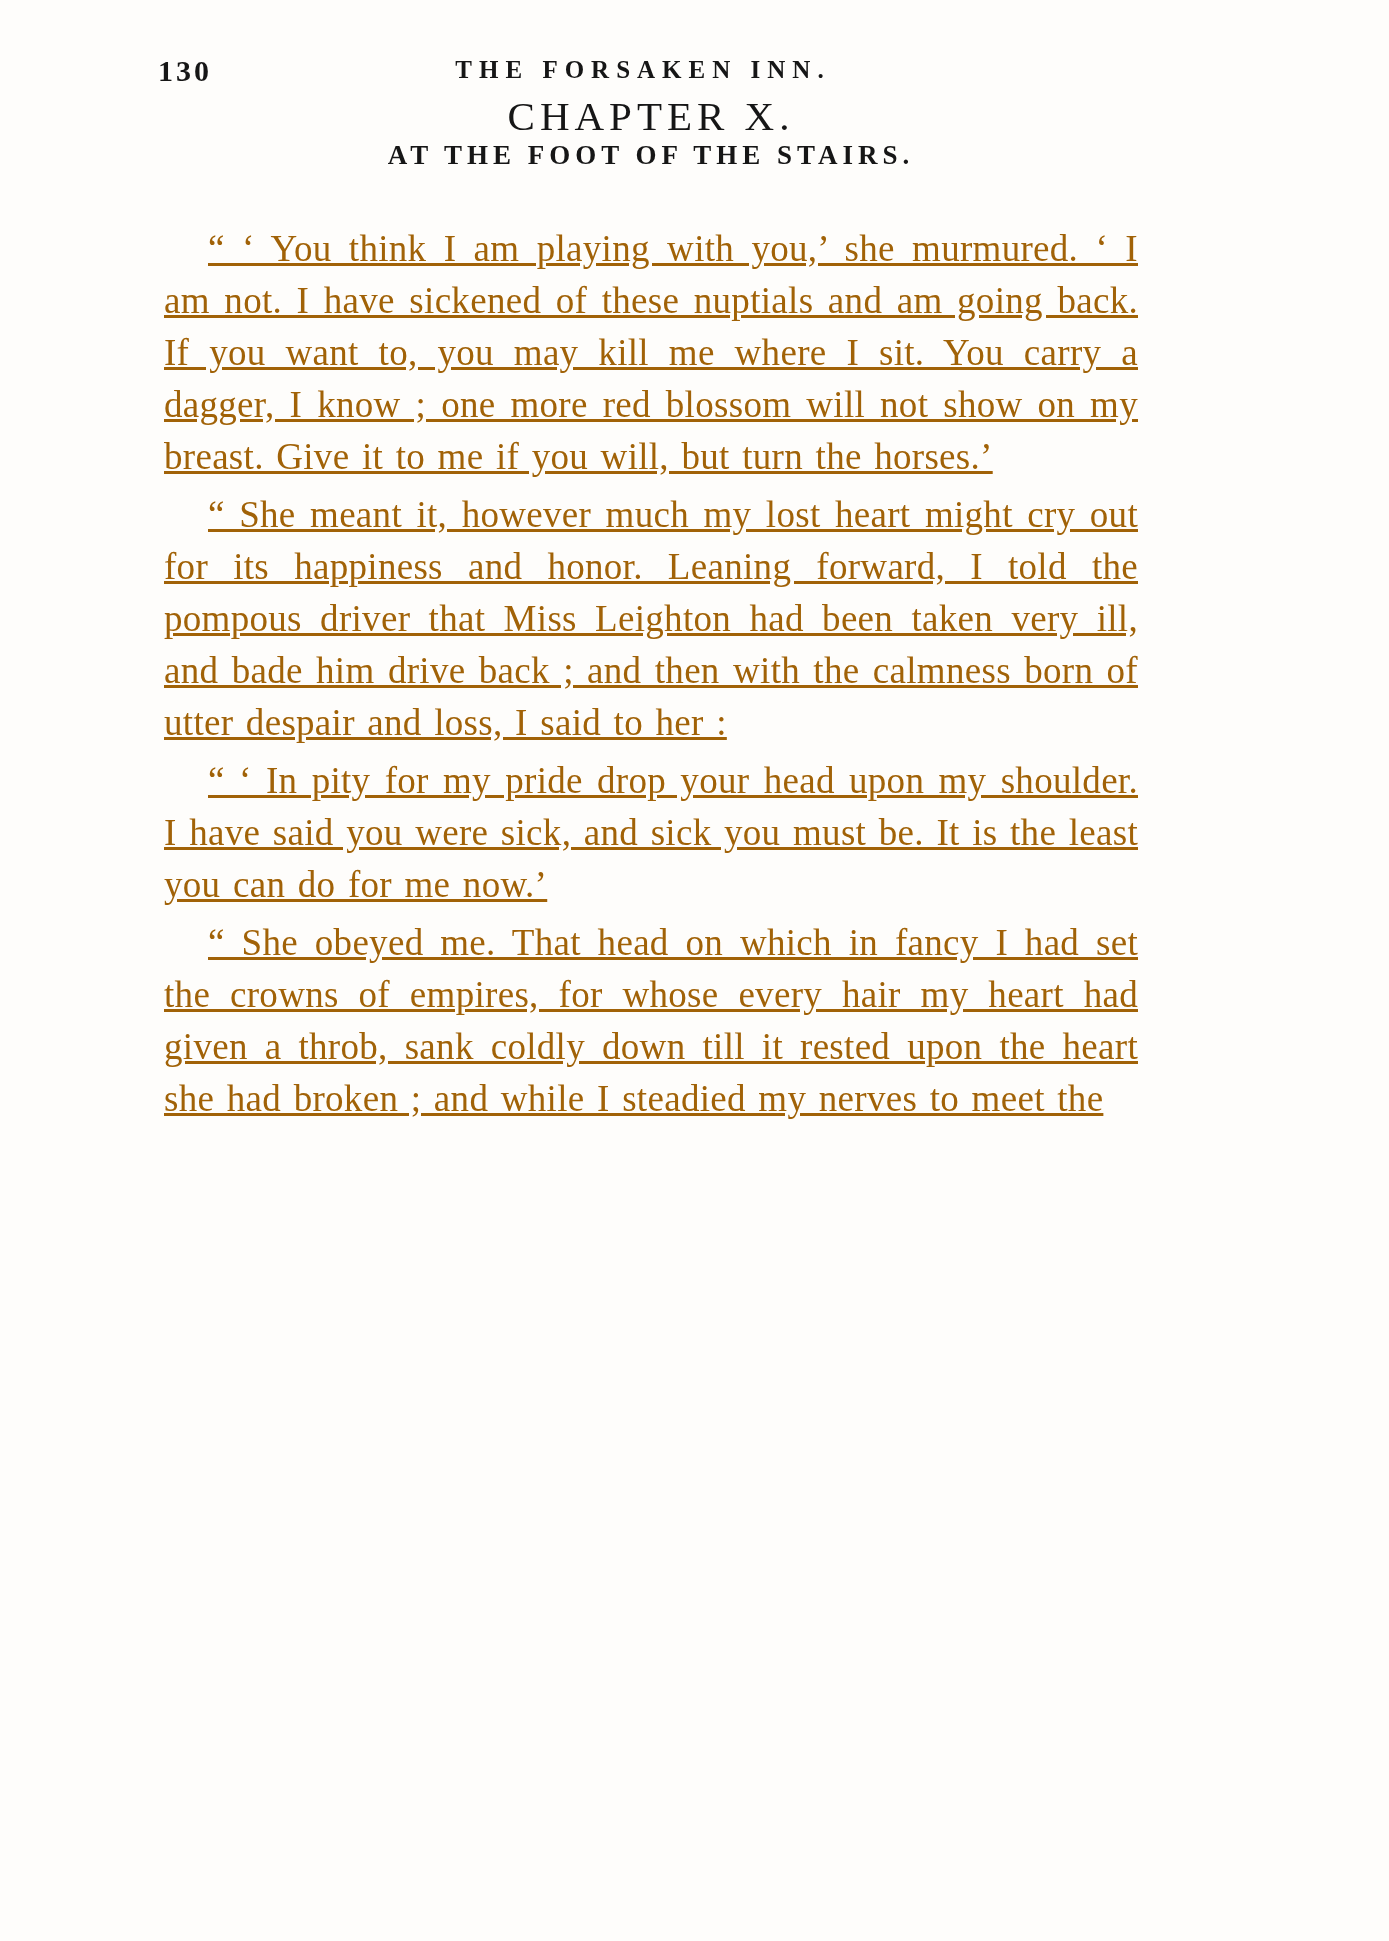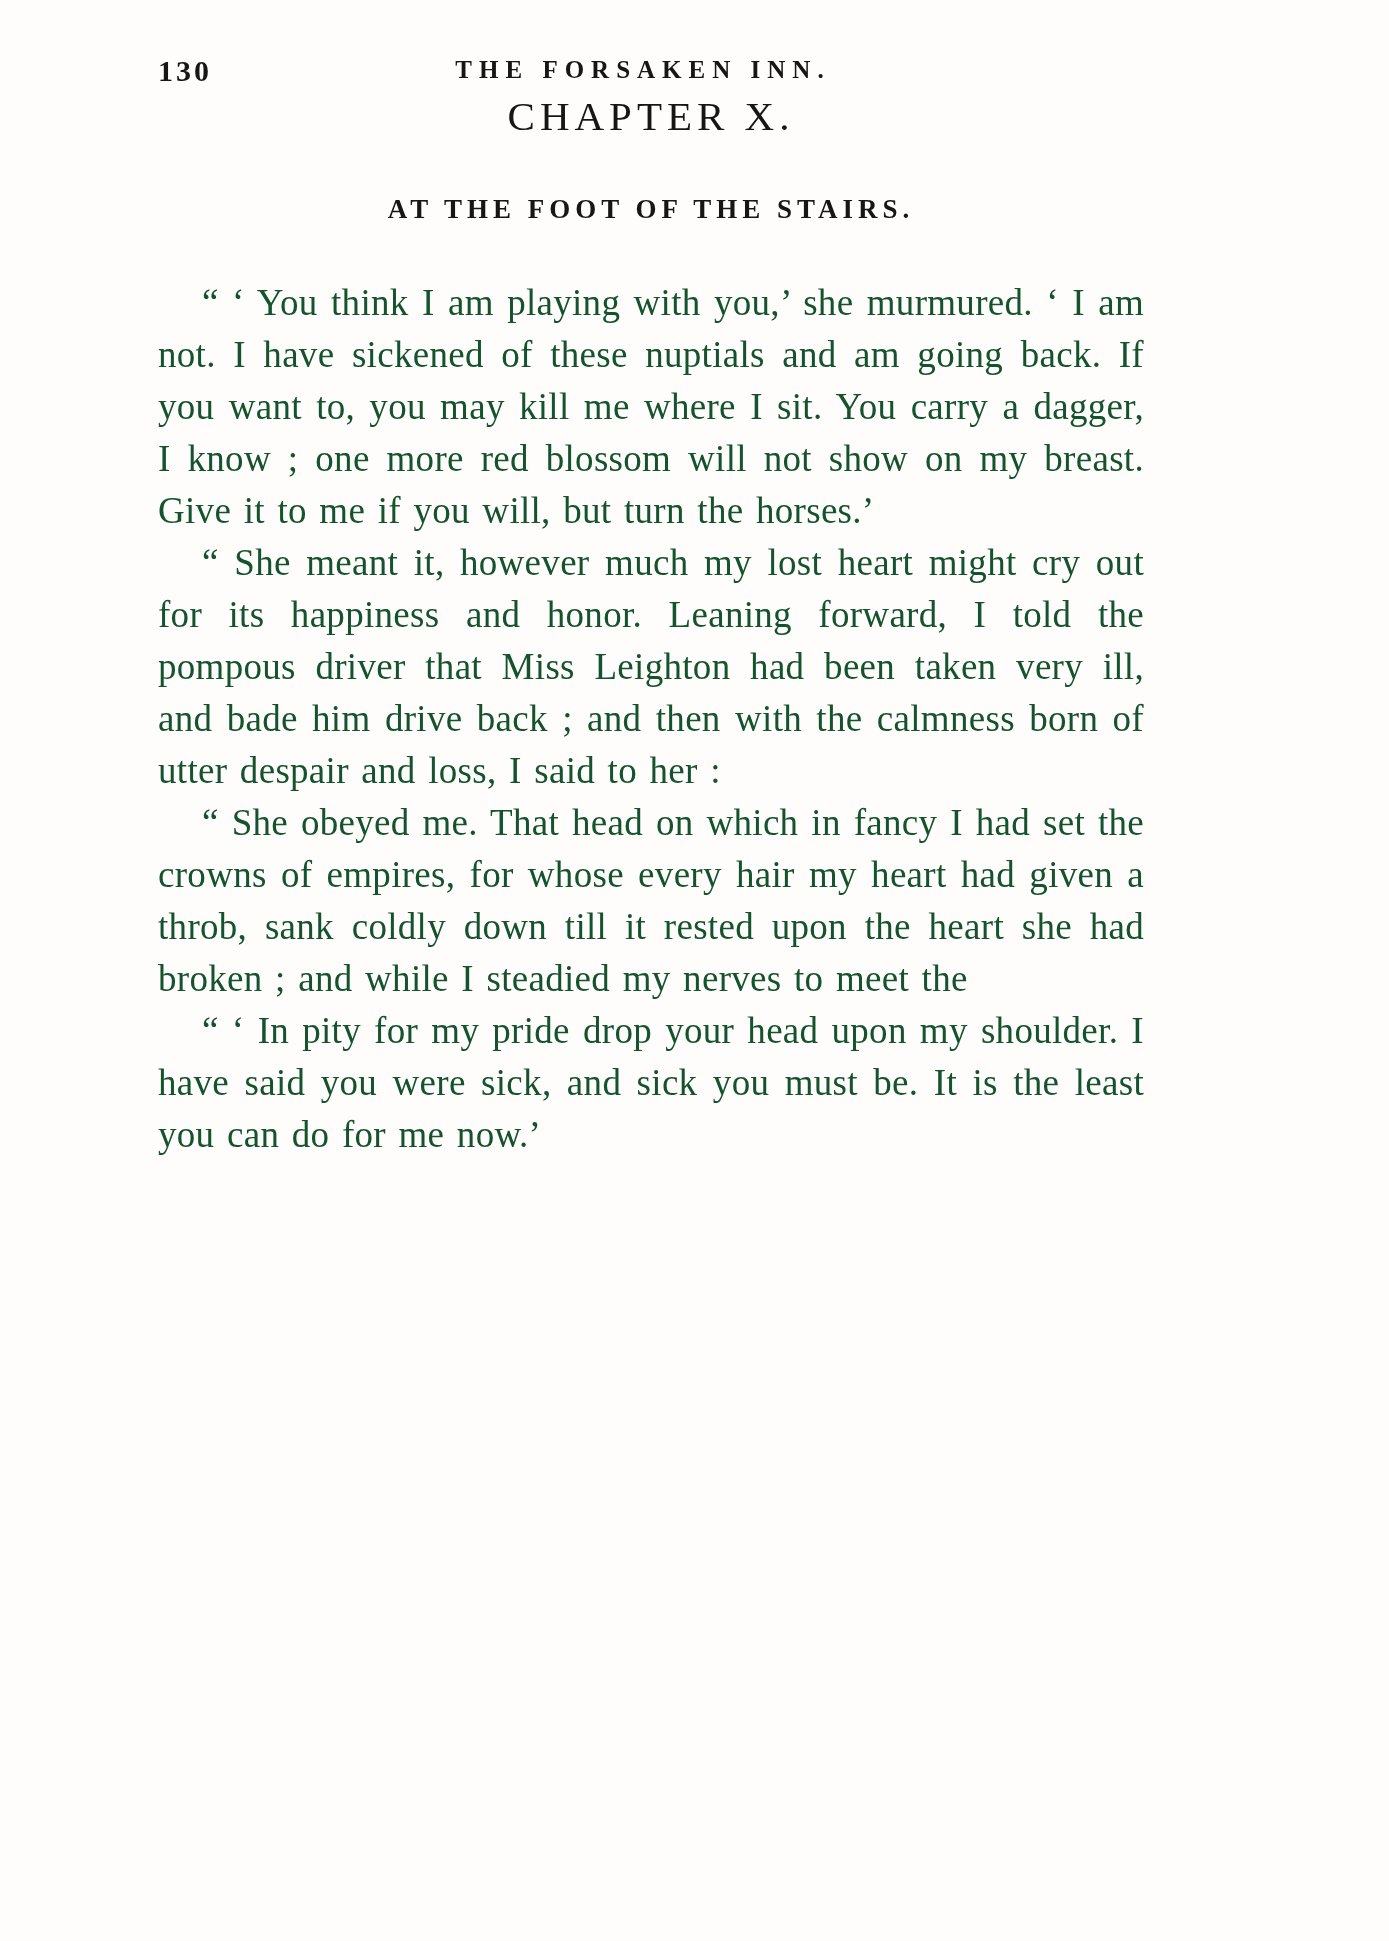--- a/index.html
+++ b/index.html
@@ -45,56 +45,56 @@
     font-weight: 700;
     letter-spacing: 7px;
   }
   .chapter-heading {
     text-align: center;
     font-size: 41px;
     font-weight: 400;
     letter-spacing: 5px;
   }
   .section-heading {
-    margin-top: 54px;
     text-align: center;
     font-size: 27px;
     font-weight: 700;
     letter-spacing: 5px;
   }
   .page-body {
     margin-top: 52px;
   }
   p.para {
-    margin: 0;
+    margin: 6px;
     text-align: justify;
     text-indent: 44px;
     font-size: 37px;
     line-height: 52px;
     word-spacing: 3px;
     letter-spacing: 0.3px;
-    color: #14532d;
+    color: #a16207;
+    text-decoration: underline;
   }
 </style>
 </head>
 <body>
 
 <div class="scan-page">
   <div class="text-column">
 
     <div class="running-head">
       <span class="page-number">130</span>
       <span class="running-title">THE FORSAKEN INN.</span>
     </div>
 
     <div class="chapter-heading">CHAPTER X.</div>
 
     <div class="section-heading">AT THE FOOT OF THE STAIRS.</div>
 
     <div class="page-body">
         <p class="para">“ ‘ You think I am playing with you,’ she murmured. ‘ I am not. I have sickened of these nuptials and am going back. If you want to, you may kill me where I sit. You carry a dagger, I know ; one more red blossom will not show on my breast. Give it to me if you will, but turn the horses.’</p>
         <p class="para">“ She meant it, however much my lost heart might cry out for its happiness and honor. Leaning forward, I told the pompous driver that Miss Leighton had been taken very ill, and bade him drive back ; and then with the calmness born of utter despair and loss, I said to her :</p>
+        <p class="para">“ ‘ In pity for my pride drop your head upon my shoulder. I have said you were sick, and sick you must be. It is the least you can do for me now.’</p>
         <p class="para">“ She obeyed me. That head on which in fancy I had set the crowns of empires, for whose every hair my heart had given a throb, sank coldly down till it rested upon the heart she had broken ; and while I steadied my nerves to meet the</p>
-        <p class="para">“ ‘ In pity for my pride drop your head upon my shoulder. I have said you were sick, and sick you must be. It is the least you can do for me now.’</p>
       </div>
 
   </div>
 </div>
 
 </body></html>

